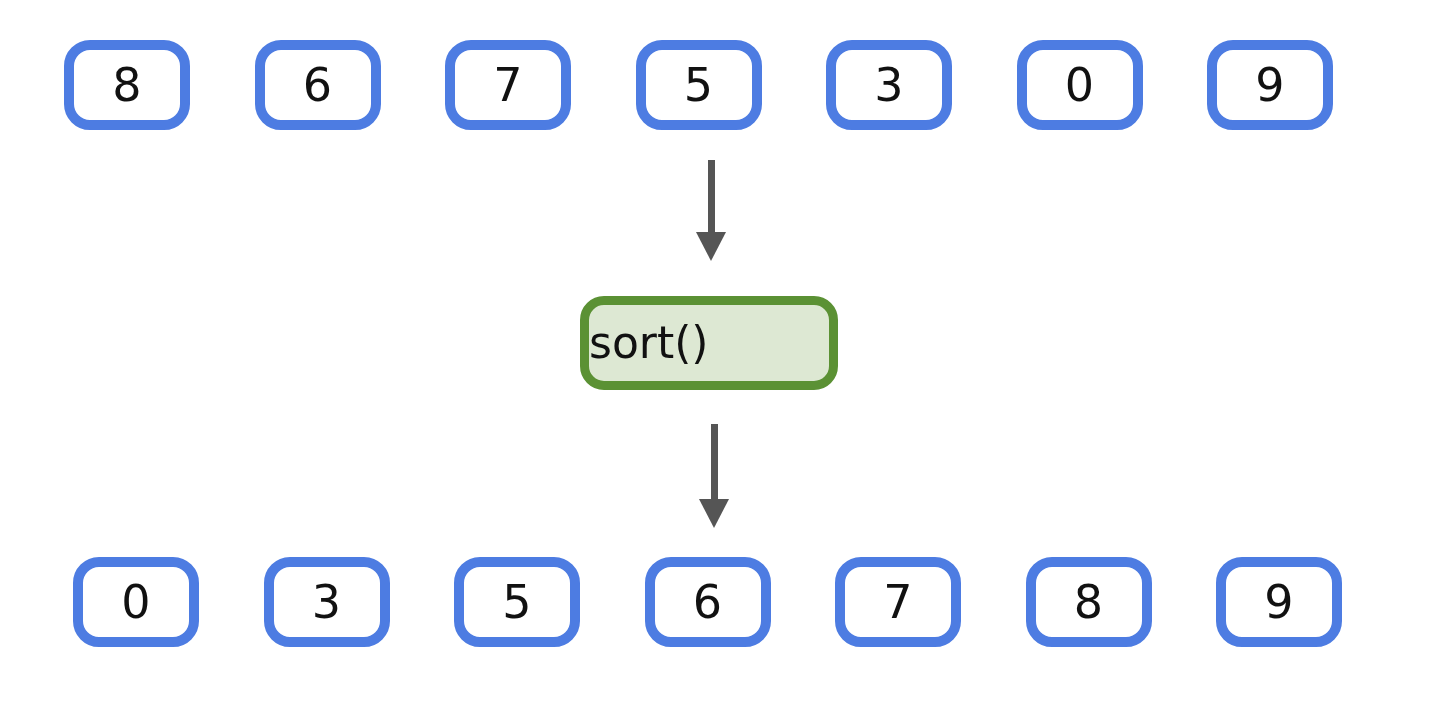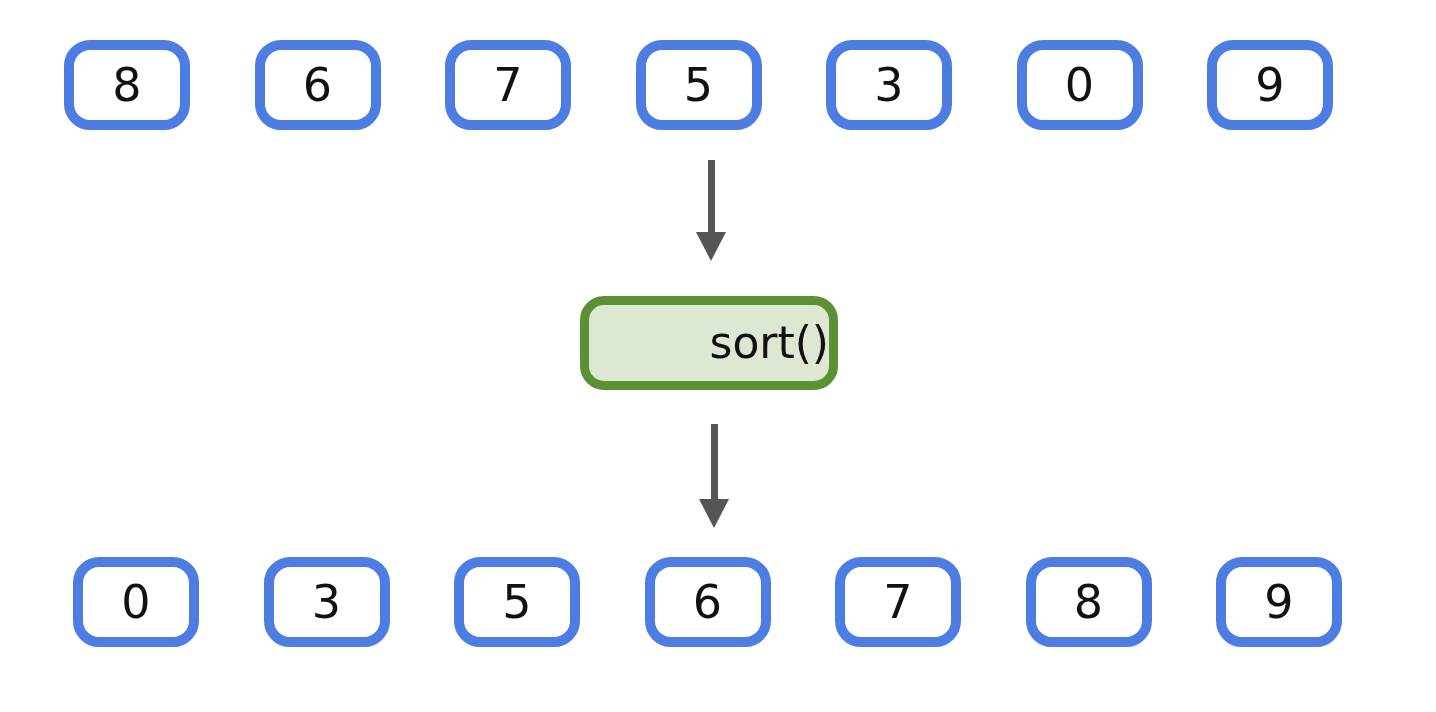--- a/index.html
+++ b/index.html
@@ -72,21 +72,21 @@
     position:absolute;
     left:580px;
     top:296px;
     width:258px;
     height:94px;
     background:var(--operation-fill);
     border:9px solid var(--operation-border);
     border-radius:24px;
     display:flex;
     align-items:center;
-    justify-content:flex-end;
+    justify-content:flex-start;
     font-size:44px;
     font-weight:500;
     line-height:1;
     color:var(--text);
   }
 </style>
 </head>
 <body>
 
 <div class="stage">

